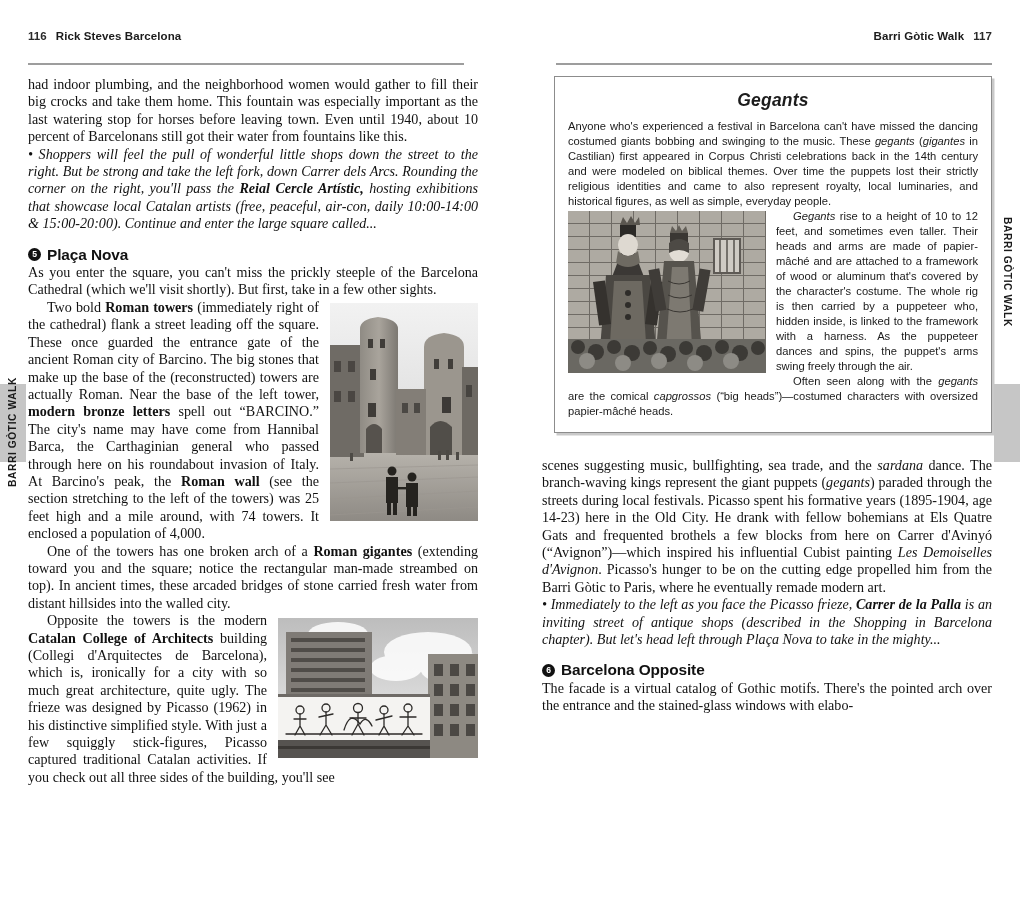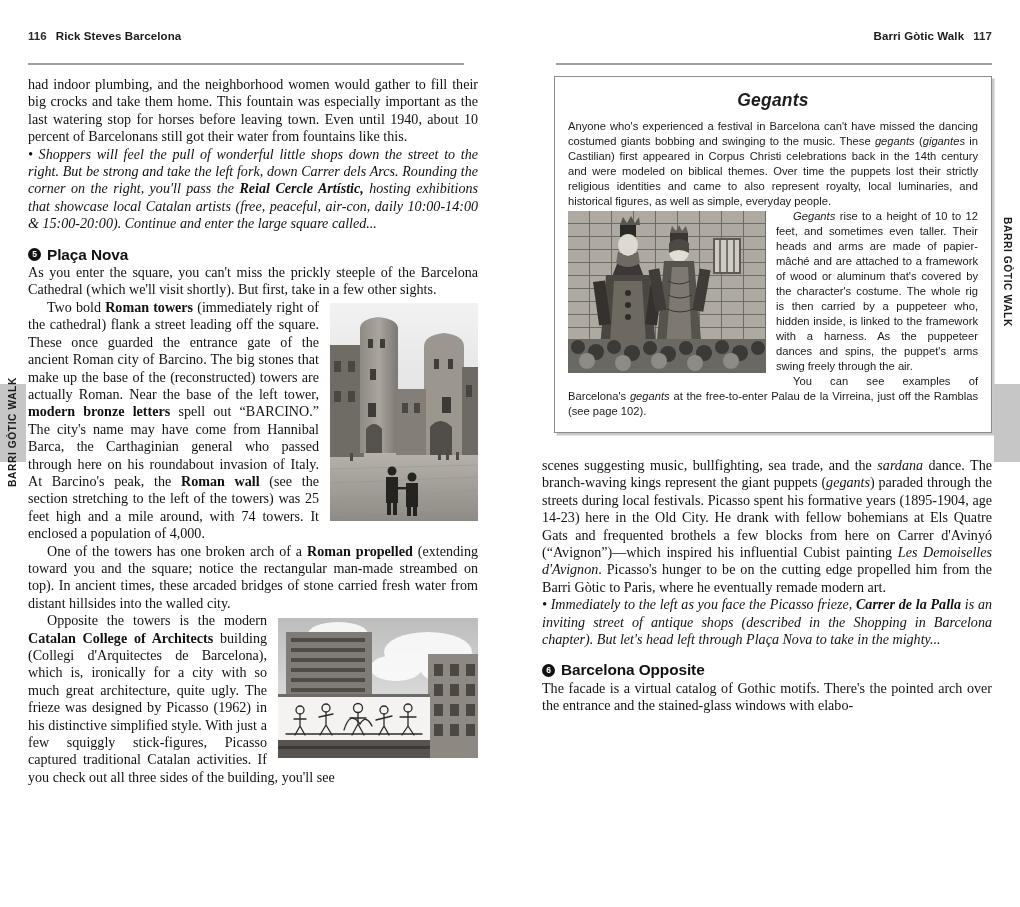--- a/index.html
+++ b/index.html
@@ -271,21 +271,21 @@
             <rect x="108" y="148" width="3" height="9"></rect>
             <rect x="116" y="147" width="3" height="10"></rect>
             <rect x="126" y="149" width="3" height="8"></rect>
             <rect x="20" y="150" width="3" height="8"></rect>
           </g>
         </svg>
       </div>
 
       <p class="indent"><span>Two bold </span><b>Roman towers</b><span> (immediately right of the cathedral) flank a street leading off the square. These once guarded the entrance gate of the ancient Roman city of Barcino. The big stones that make up the base of the (reconstructed) towers are actually Roman. Near the base of the left tower, </span><b>modern bronze letters</b><span> spell out “BARCINO.” The city's name may have come from Hannibal Barca, the Carthaginian general who passed through here on his roundabout invasion of Italy. At Barcino's peak, the </span><b>Roman wall</b><span> (see the section stretching to the left of the towers) was 25 feet high and a mile around, with 74 towers. It enclosed a population of 4,000.</span></p>
 
-      <p class="indent"><span>One of the towers has one broken arch of a </span><b>Roman propelled</b><span> (extending toward you and the square; notice the rectangular man-made streambed on top). In ancient times, these arcaded bridges of stone carried fresh water from distant hillsides into the walled city.</span></p>
+      <p class="indent"><span>One of the towers has one broken arch of a </span><b>Roman gigantes</b><span> (extending toward you and the square; notice the rectangular man-made streambed on top). In ancient times, these arcaded bridges of stone carried fresh water from distant hillsides into the walled city.</span></p>
 
       <div class="photo photo-arch">
         <svg viewBox="0 0 200 140" preserveAspectRatio="none" aria-hidden="true">
           <defs>
             <linearGradient id="skyA" x1="0" y1="0" x2="0" y2="1">
               <stop offset="0" stop-color="#bdbdbd"></stop>
                 <stop offset="1" stop-color="#efefef"></stop>
             </linearGradient>
           </defs>
           <rect x="0" y="0" width="200" height="140" fill="url(#skyA)"></rect>
@@ -436,22 +436,22 @@
                 <circle cx="55" cy="152" r="8"></circle>
                 <circle cx="91" cy="150" r="8"></circle>
               <circle cx="127" cy="152" r="8"></circle>
                 <circle cx="163" cy="150" r="8"></circle>
             </g>
           </svg>
         </div>
 
         <p class="ind"><i>Gegants</i><span> rise to a height of 10 to 12 feet, and sometimes even taller. Their heads and arms are made of papier-mâché and are attached to a framework of wood or aluminum that's covered by the character's costume. The whole rig is then carried by a puppeteer who, hidden inside, is linked to the framework with a harness. As the puppeteer dances and spins, the puppet's arms swing freely through the air.</span></p>
 
-
-        <p class="ind"><span>You can see examples of Barcelona's </span><i>gegants</i><span> at the free-to-enter Palau de la Virreina, just off the Ramblas (see page 102).</span></p>
+        <p class="ind"><span>Often seen along with the </span><i>gegants</i><span> are the comical </span><i>capgrossos</i><span> (“big heads”)—costumed characters with oversized papier-mâché heads.</span></p>
+
       </div>
     </div>
 
     <div class="col" style="margin-top:24px;">
 
       <p><span>scenes suggesting music, bullfighting, sea trade, and the </span><i>sardana</i><span> dance. The branch-waving kings represent the giant puppets (</span><i>gegants</i><span>) paraded through the streets during local festivals. Picasso spent his formative years (1895-1904, age 14-23) here in the Old City. He drank with fellow bohemians at Els Quatre Gats and frequented brothels a few blocks from here on Carrer d'Avinyó (“Avignon”)—which inspired his influential Cubist painting </span><i>Les Demoiselles d'Avignon</i><span>. Picasso's hunger to be on the cutting edge propelled him from the Barri Gòtic to Paris, where he eventually remade modern art.</span></p>
 
       <p class="bullet"><span>• Immediately to the left as you face the Picasso frieze, </span><b>Carrer de la Palla</b><span> is an inviting street of antique shops (described in the Shopping in Barcelona chapter). But let's head left through Plaça Nova to take in the mighty...</span></p>
 
       <div class="sechead">

